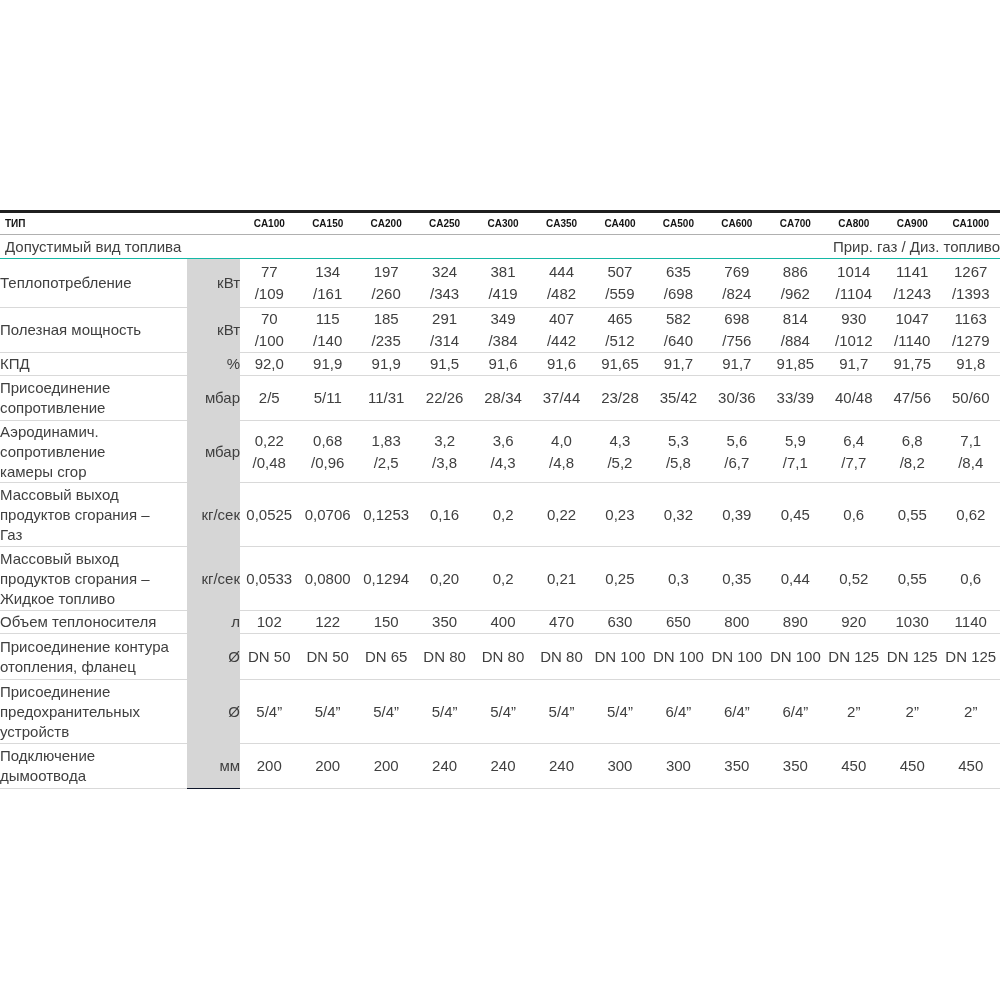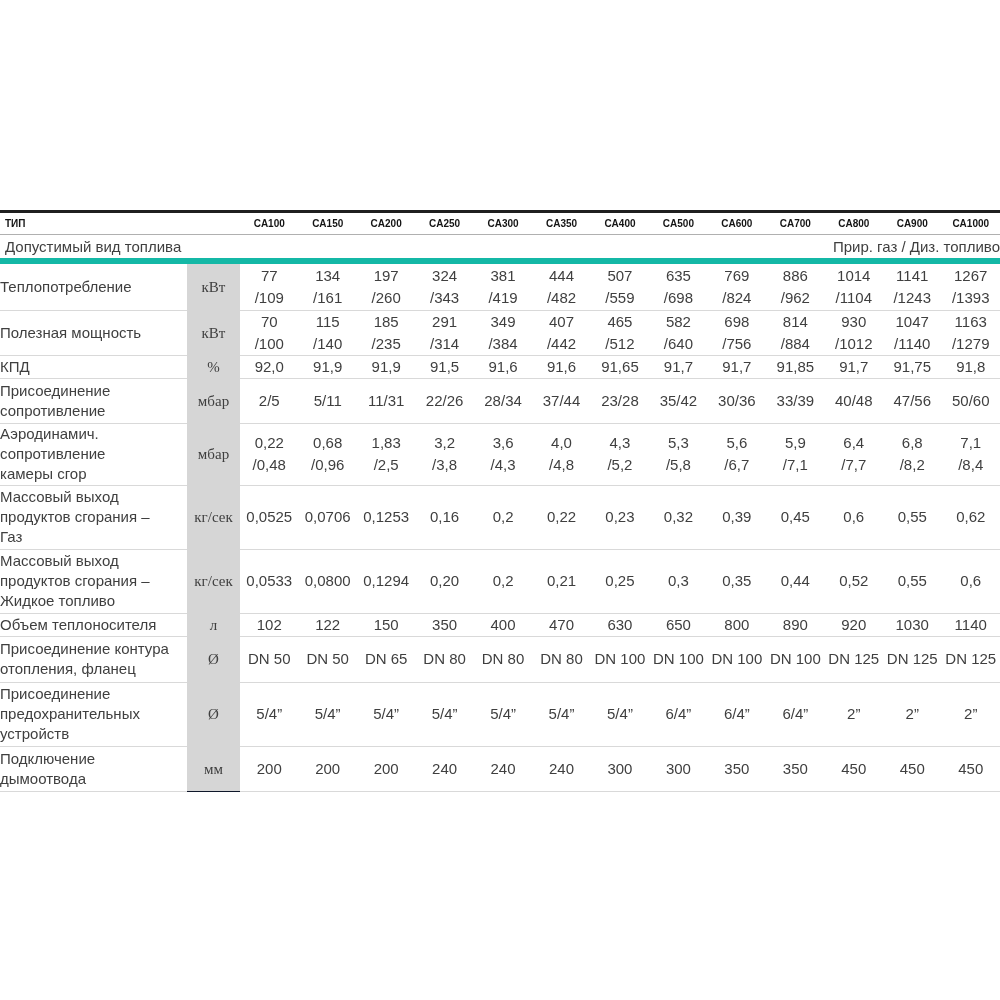--- a/index.html
+++ b/index.html
@@ -50,46 +50,45 @@
   tr.hdr th.type {
     text-align: left;
     padding-left: 5px;
   }
   tr.hdr th.colh { text-align: center; }
 
   
   tr.fuel td {
     height: 23px;
     padding: 0;
-    border-bottom: 6px solid #14b8a6;
+    border-bottom: 1px solid #14b8a6;
     vertical-align: middle;
     line-height: 20px;
   }
   tr.fuel td.lbl { text-align: left; padding-left: 5px; }
   tr.fuel td.val { text-align: right; padding-left: 48px; }
 
   
   tr.brow td {
     padding: 0;
     vertical-align: middle;
   }
   td.lbl {
     text-align: left;
     padding-left: 5px;
     line-height: 20px;
     white-space: pre-line;
     border-bottom: 1px solid #d9d9d9;
   }
   td.unit {
-    text-align: center;
+    text-align: right;
     padding-right: 8px;
     background: #d6d6d6;
     border-bottom: 1px solid #d6d6d6;
     line-height: 20px;
-    font-family: Liberation Serif, serif;
   }
   tr.brow:last-child td.unit {
     border-bottom: 1px solid #0f172a;
   }
   td.val {
     text-align: center;
     line-height: 22px;
     white-space: pre-line;
     border-bottom: 1px solid #d9d9d9;
   }

